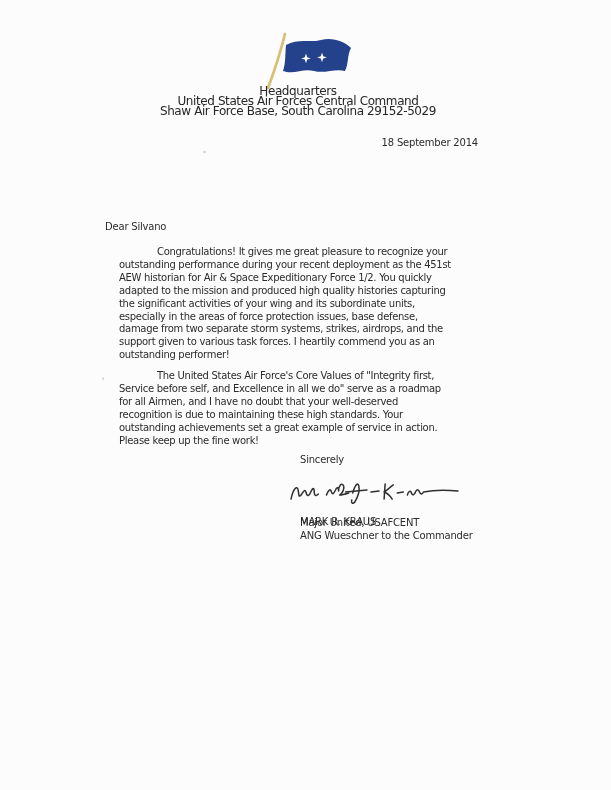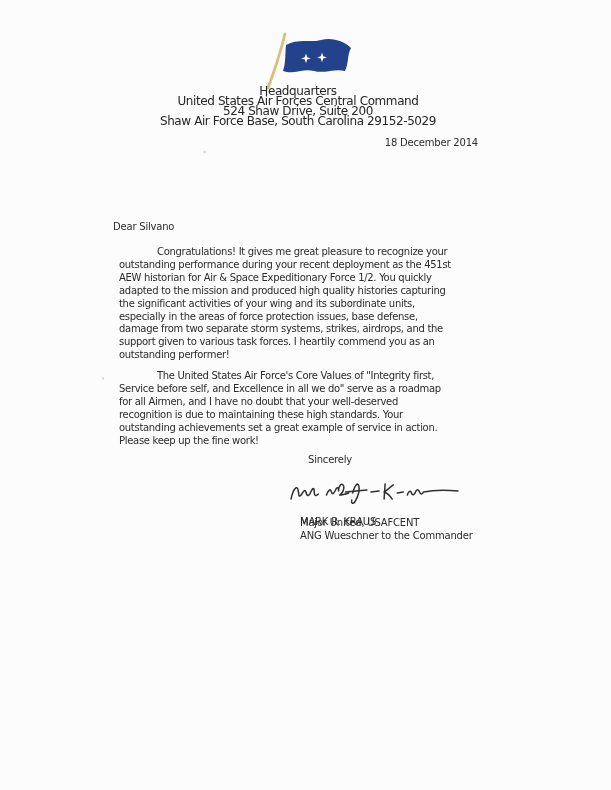--- a/index.html
+++ b/index.html
@@ -45,38 +45,38 @@
 
   .recipient {
     left: 119px; top: 162px; width: 300px;
     font-size: 10px;
     line-height: 12.8px;
     letter-spacing: -0.2px;
     white-space: pre-line;
   }
 
   .salutation {
-    left: 113px; top: 221px; width: 300px;
+    left: 105px; top: 221px; width: 300px;
     font-size: 10px;
     letter-spacing: -0.2px;
   }
 
   .body-para {
     left: 119px; width: 396px;
     font-size: 10px;
     line-height: 12.9px;
     letter-spacing: -0.3px;
     white-space: pre-line;
     text-indent: 38px;
   }
   .para-1 { top: 246px; }
   .para-2 { top: 370px; }
 
   .closing {
-    left: 308px; top: 454px; width: 120px;
+    left: 300px; top: 454px; width: 120px;
     font-size: 10px;
     letter-spacing: -0.2px;
   }
 
   .signature-wrap { left: 288px; top: 479px; width: 172px; height: 28px; }
 
   .signer {
     left: 300px; width: 280px;
     font-size: 10px;
     line-height: 12.9px;
@@ -104,25 +104,24 @@
       <path d="M31 4 C27 20, 20 42, 14 58" stroke="var(--flag-pole)" stroke-width="2.8" fill="none" stroke-linecap="round"></path>
       <path d="M32 15 C44 8, 56 13, 67 10 C78 7, 90 11, 97 18 C93 25, 95 33, 91 41 C81 38, 71 44, 60 41 C49 38, 40 45, 29 41 C32 32, 31 24, 32 15 Z" fill="var(--flag-blue)"></path>
       <path d="M52 23.5 L53.2 27.2 L56.8 28.4 L53.2 29.6 L52 33.3 L50.8 29.6 L47.2 28.4 L50.8 27.2 Z" fill="#ffffff"></path>
       <path d="M68 22.5 L69.2 26.2 L72.8 27.4 L69.2 28.6 L68 32.3 L66.8 28.6 L63.2 27.4 L66.8 26.2 Z" fill="#ffffff"></path>
     </svg>
   </div>
 
   <div class="abs letterhead">
     <div>Headquarters</div>
     <div>United States Air Forces Central Command</div>
-    <div>524 Shaw Drive, Suite 200</div>
     <div>Shaw Air Force Base, South Carolina 29152-5029</div>
   </div>
 
-  <div class="abs date-line">18 December 2014</div>
+  <div class="abs date-line">18 September 2014</div>
 
 
   <div class="abs salutation">Dear Silvano</div>
 
   <div class="abs body-para para-1">Congratulations! It gives me great pleasure to recognize your
 outstanding performance during your recent deployment as the 451st
 AEW historian for Air &amp; Space Expeditionary Force 1/2. You quickly
 adapted to the mission and produced high quality histories capturing
 the significant activities of your wing and its subordinate units,
 especially in the areas of force protection issues, base defense,

